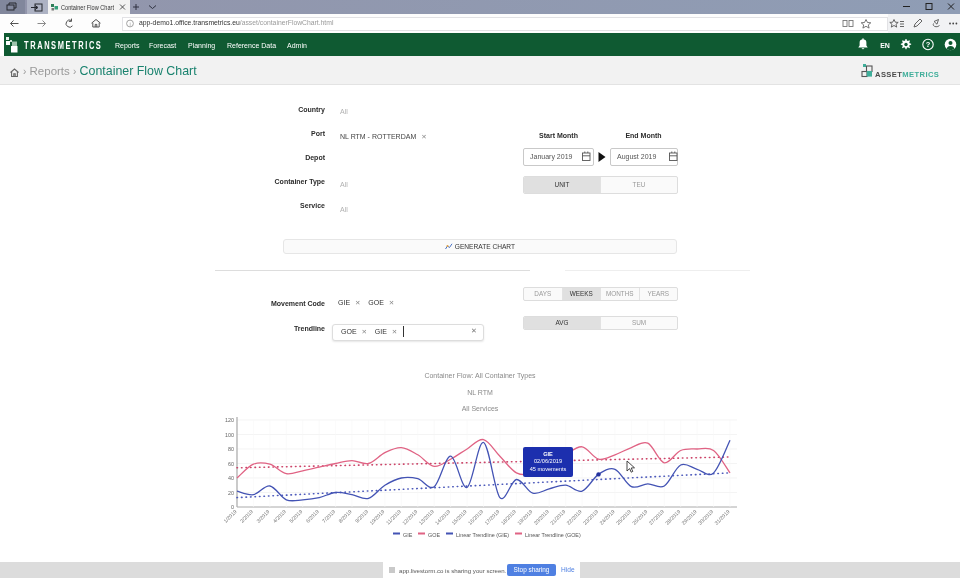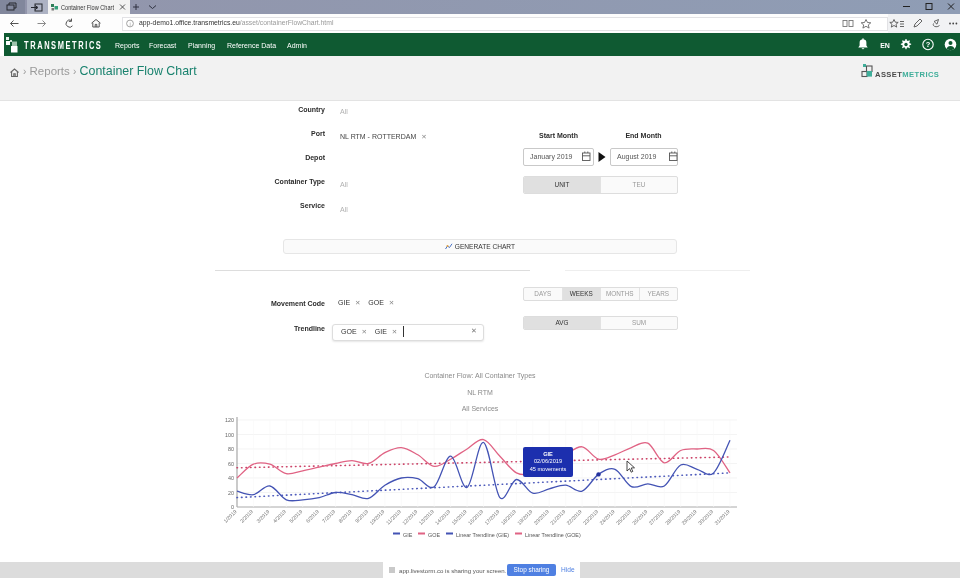--- a/index.html
+++ b/index.html
@@ -12,21 +12,21 @@
   #tab { position:absolute; left:48px; top:0; width:82px; height:14px; background:#f3f3f2;
          font-size:6.6px; color:#333; }
   #tab .title { position:absolute; left:13px; top:3.5px; letter-spacing:0; transform:scaleX(0.85); transform-origin:0 0; white-space:nowrap; }
   #addr { position:absolute; left:0; top:14px; width:960px; height:19px; background:#fdfdfd; }
   #addr .ricons { position:absolute; left:888px; top:0; width:72px; height:19px; background:#f1f2f4; }
   #urlbox { position:absolute; left:122px; top:16.5px; width:766px; height:14px; background:#fff;
             border:1px solid #e2e2e5; font-size:6.8px; }
   #nav { position:absolute; left:4px; top:33px; width:960px; height:23px; background:#0f5a32; color:#fff; }
   #nav .brand { position:absolute; left:20px; top:7px; font-size:10.4px; font-weight:bold; letter-spacing:2.2px; transform:scaleX(0.72); transform-origin:0 0; white-space:nowrap; }
   #nav .mi { position:absolute; top:8.5px; font-size:7px; color:#fff; }
-  #crumb { position:absolute; left:0; top:56px; width:960px; height:45px; background:#f2f2f2;
+  #crumb { position:absolute; left:0; top:56px; width:960px; height:29px; background:#f2f2f2;
            border-bottom:1px solid #e3e3e3; }
   #crumb .txt { position:absolute; left:23px; top:8px; font-size:11.5px; color:#9a9a9a; }
   #crumb .cur { color:#19826e; font-size:12.4px; }
   .flabel { position:absolute; left:150px; width:175px; text-align:right; font-size:7px;
             font-weight:bold; color:#2b2b2b; }
   .fval { position:absolute; left:340px; font-size:7px; color:#b0b0b0; }
   .chipx { color:#888; margin-left:3px; font-size:6.5px; }
   .colhead { position:absolute; width:71px; text-align:center; font-size:7px; font-weight:bold; color:#2b2b2b; }
   .datebox { position:absolute; top:148px; height:18px; background:#fff; border:1px solid #c9c9c9;
              border-radius:2px; font-size:7px; color:#555; line-height:16px; padding-left:6px; }

